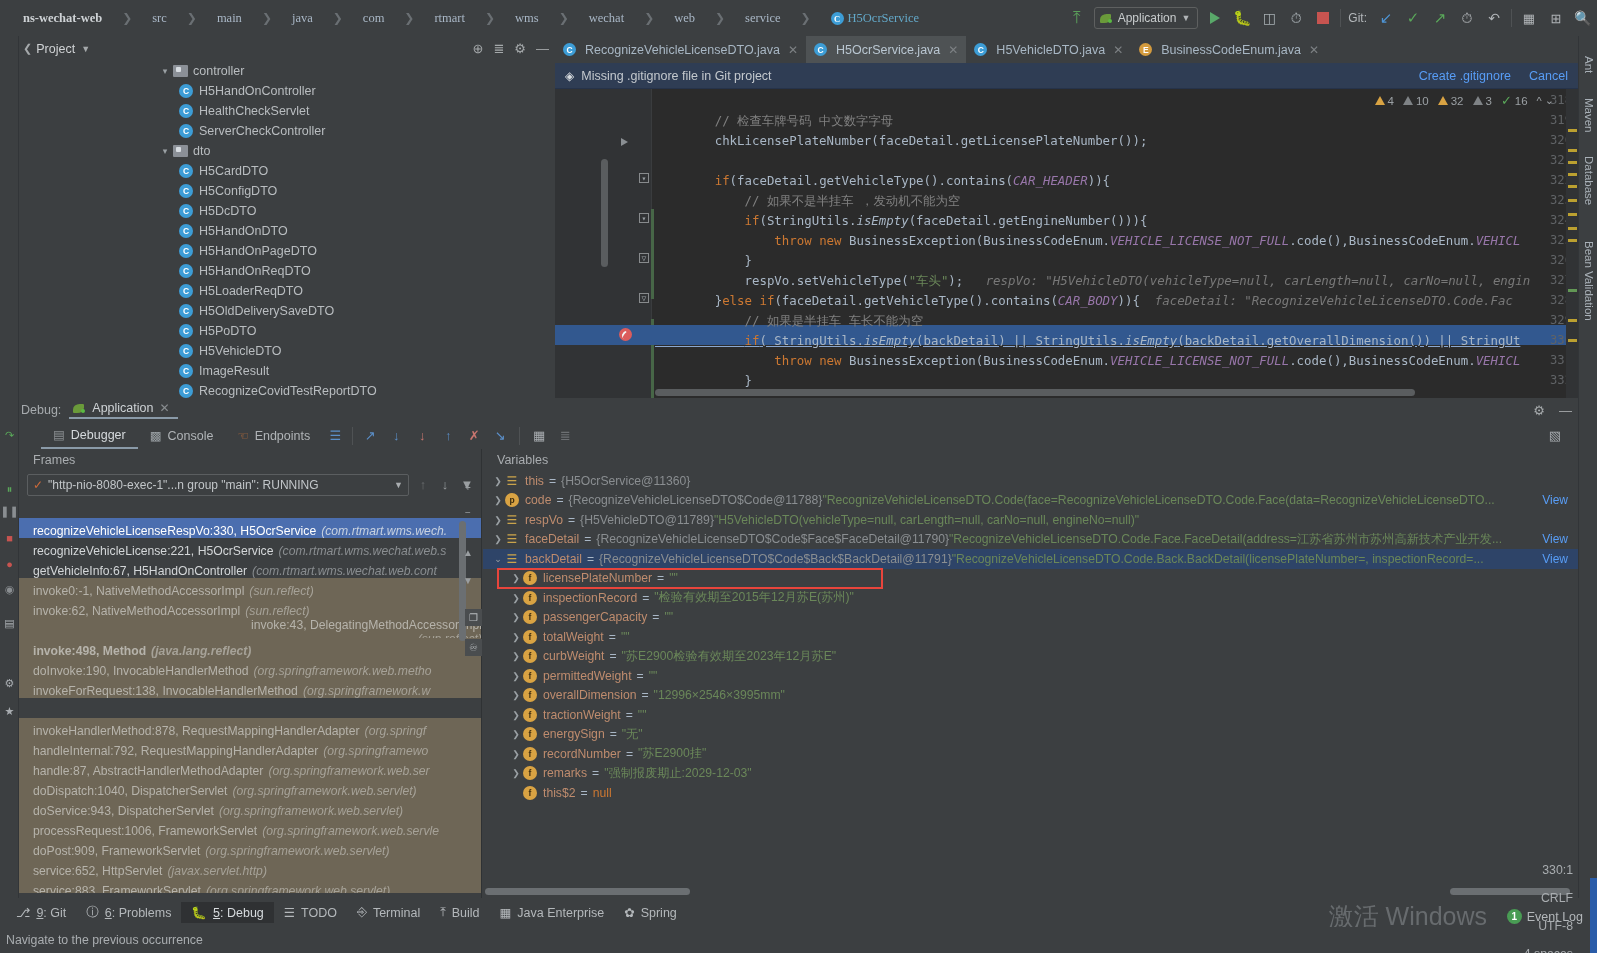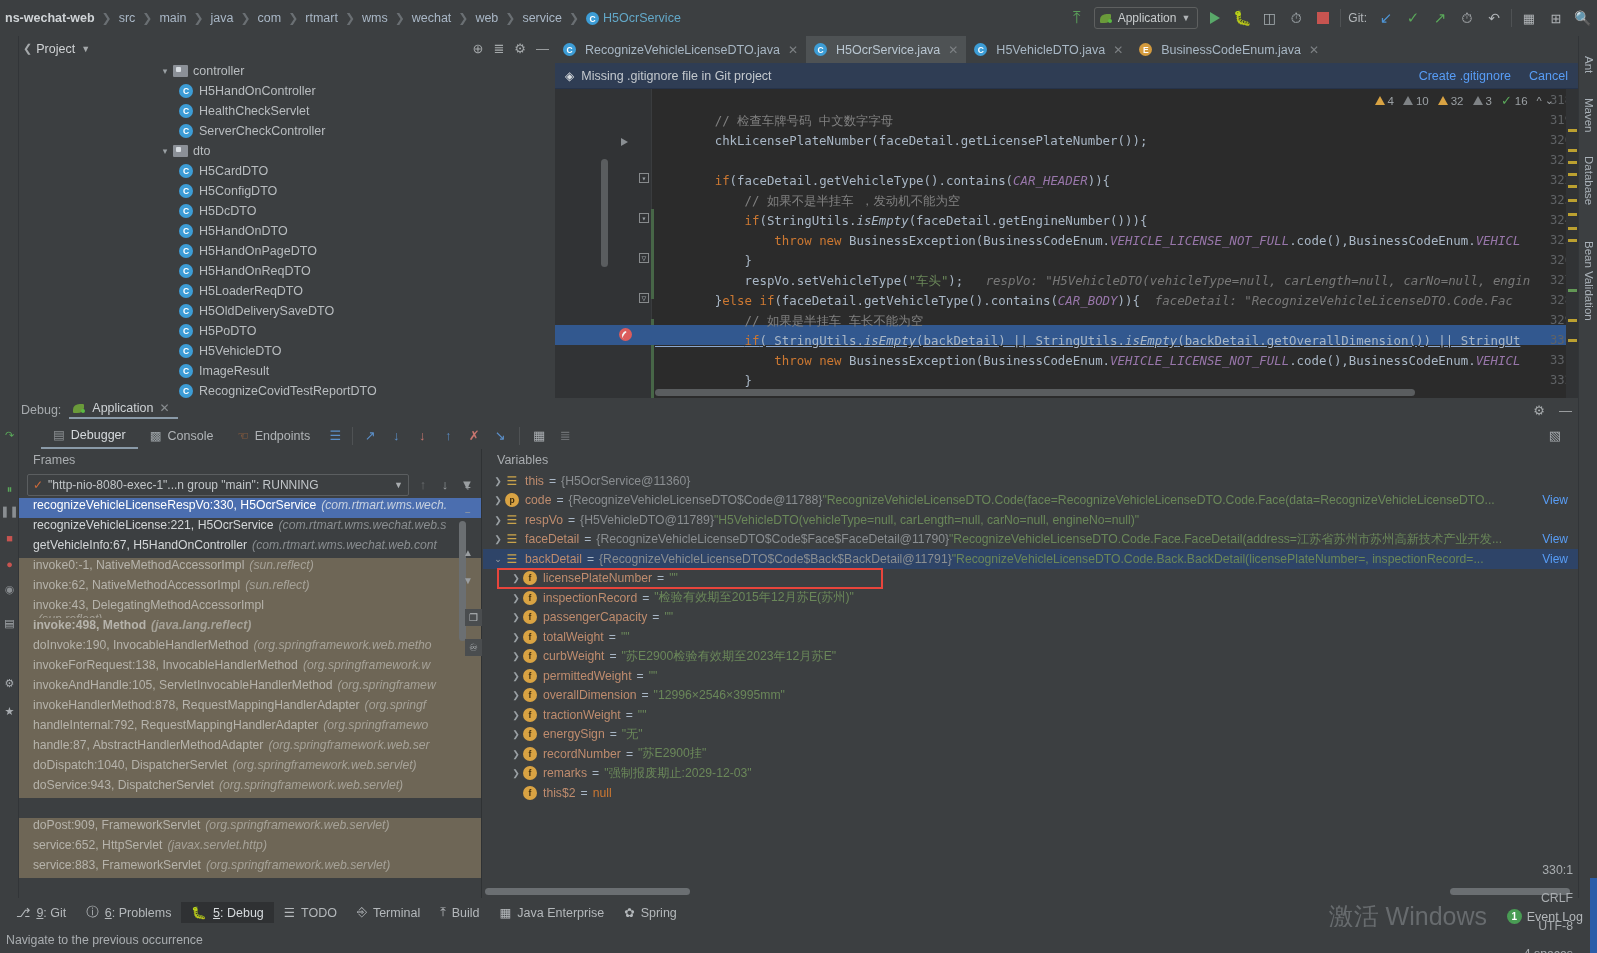--- a/index.html
+++ b/index.html
@@ -11,21 +11,21 @@
     color: #bbbbbb;
     overflow: hidden;
   }
   #app { position: relative; width: 1597px; height: 953px; }
 
   
   .topbar {
     position: absolute; left: 0; top: 0; width: 1597px; height: 36px;
     background: #3c3f41; display: flex; align-items: center;
   }
-  .crumbs { display: flex; align-items: center; padding-left: 2px; gap: 3px; }
+  .crumbs { display: flex; align-items: center; padding-left: 20px; gap: 16px; font-family: Liberation Serif, serif; }
   .crumb {
     font-size: 12.5px; color: #a9b7c6; padding: 0 3px;
     white-space: nowrap;
   }
   .crumb.first { font-weight: bold; color: #cfd3d6; }
   .crumb.cls { color: #63a8c8; }
   .crumb-sep { color: #6a6f73; font-size: 12px; padding: 0 1px; }
   .cicon {
     display: inline-flex; align-items: center; justify-content: center;
     width: 13px; height: 13px; border-radius: 50%;
@@ -304,22 +304,22 @@
   }
   .thread-check { color: #cc6a3a; font-size: 12px; }
   .thread-arrow {
     position: absolute; right: 5px; color: #a9adb0; font-size: 9px;
   }
   .tsel-ico { color: #9a9ea1; font-size: 13px; width: 16px; text-align: center; }
   .tsel-ico.dim { color: #6d7073; }
   .frames-list { position: relative; height: 395px; overflow: hidden; }
   .frow {
     position: absolute; left: 0; width: 463px; height: 20px;
-    display: flex; align-items: flex-start; padding-left: 14px;
-    font-size: 12.2px; white-space: nowrap;
+    display: flex; align-items: flex-end; padding-left: 14px;
+    font-size: 12.2px; white-space: nowrap; margin-top: 20px;
   }
   .frow.sel { background: #4b6eaf; }
   .frow .fname { color: #d4d7d9; }
   .frow.sel .fname { color: #ffffff; }
   .frow .fpkg { color: #8a8e91; font-style: italic; margin-left: 5px; }
   .frow.sel .fpkg { color: #c8d2e0; }
   .frow.lib { background: #6e6656; }
   .frow.lib .fname { color: #b6b3ab; }
   .frow.lib .fpkg { color: #a6a298; }
   .frames-vscroll {
@@ -791,43 +791,43 @@
               <span class="fpkg">(java.lang.reflect)</span>
             </div>
             <div class="frow lib" style="top: 140px;">
               <span class="fname">doInvoke:190, InvocableHandlerMethod</span>
               <span class="fpkg">(org.springframework.web.metho</span>
             </div>
             <div class="frow lib" style="top: 160px;">
               <span class="fname">invokeForRequest:138, InvocableHandlerMethod</span>
               <span class="fpkg">(org.springframework.w</span>
             </div>
-            <div class="frow lib" style="top: 180px;">
-              <span class="fname">invokeAndHandle:105, ServletInvocableHandlerMethod</span>
-              <span class="fpkg">(org.springframew</span>
-            </div>
             <div class="frow lib" style="top: 200px;">
               <span class="fname">invokeHandlerMethod:878, RequestMappingHandlerAdapter</span>
               <span class="fpkg">(org.springf</span>
             </div>
             <div class="frow lib" style="top: 220px;">
               <span class="fname">handleInternal:792, RequestMappingHandlerAdapter</span>
               <span class="fpkg">(org.springframewo</span>
             </div>
             <div class="frow lib" style="top: 240px;">
               <span class="fname">handle:87, AbstractHandlerMethodAdapter</span>
               <span class="fpkg">(org.springframework.web.ser</span>
             </div>
             <div class="frow lib" style="top: 260px;">
               <span class="fname">doDispatch:1040, DispatcherServlet</span>
               <span class="fpkg">(org.springframework.web.servlet)</span>
             </div>
             <div class="frow lib" style="top: 280px;">
               <span class="fname">doService:943, DispatcherServlet</span>
               <span class="fpkg">(org.springframework.web.servlet)</span>
+            </div>
+            <div class="frow lib" style="top: 300px;">
+              <span class="fname">processRequest:1006, FrameworkServlet</span>
+              <span class="fpkg">(org.springframework.web.servle</span>
             </div>
             <div class="frow lib" style="top: 320px;">
               <span class="fname">doPost:909, FrameworkServlet</span>
               <span class="fpkg">(org.springframework.web.servlet)</span>
             </div>
             <div class="frow lib" style="top: 340px;">
               <span class="fname">service:652, HttpServlet</span>
               <span class="fpkg">(javax.servlet.http)</span>
             </div>
             <div class="frow lib" style="top: 360px;">

